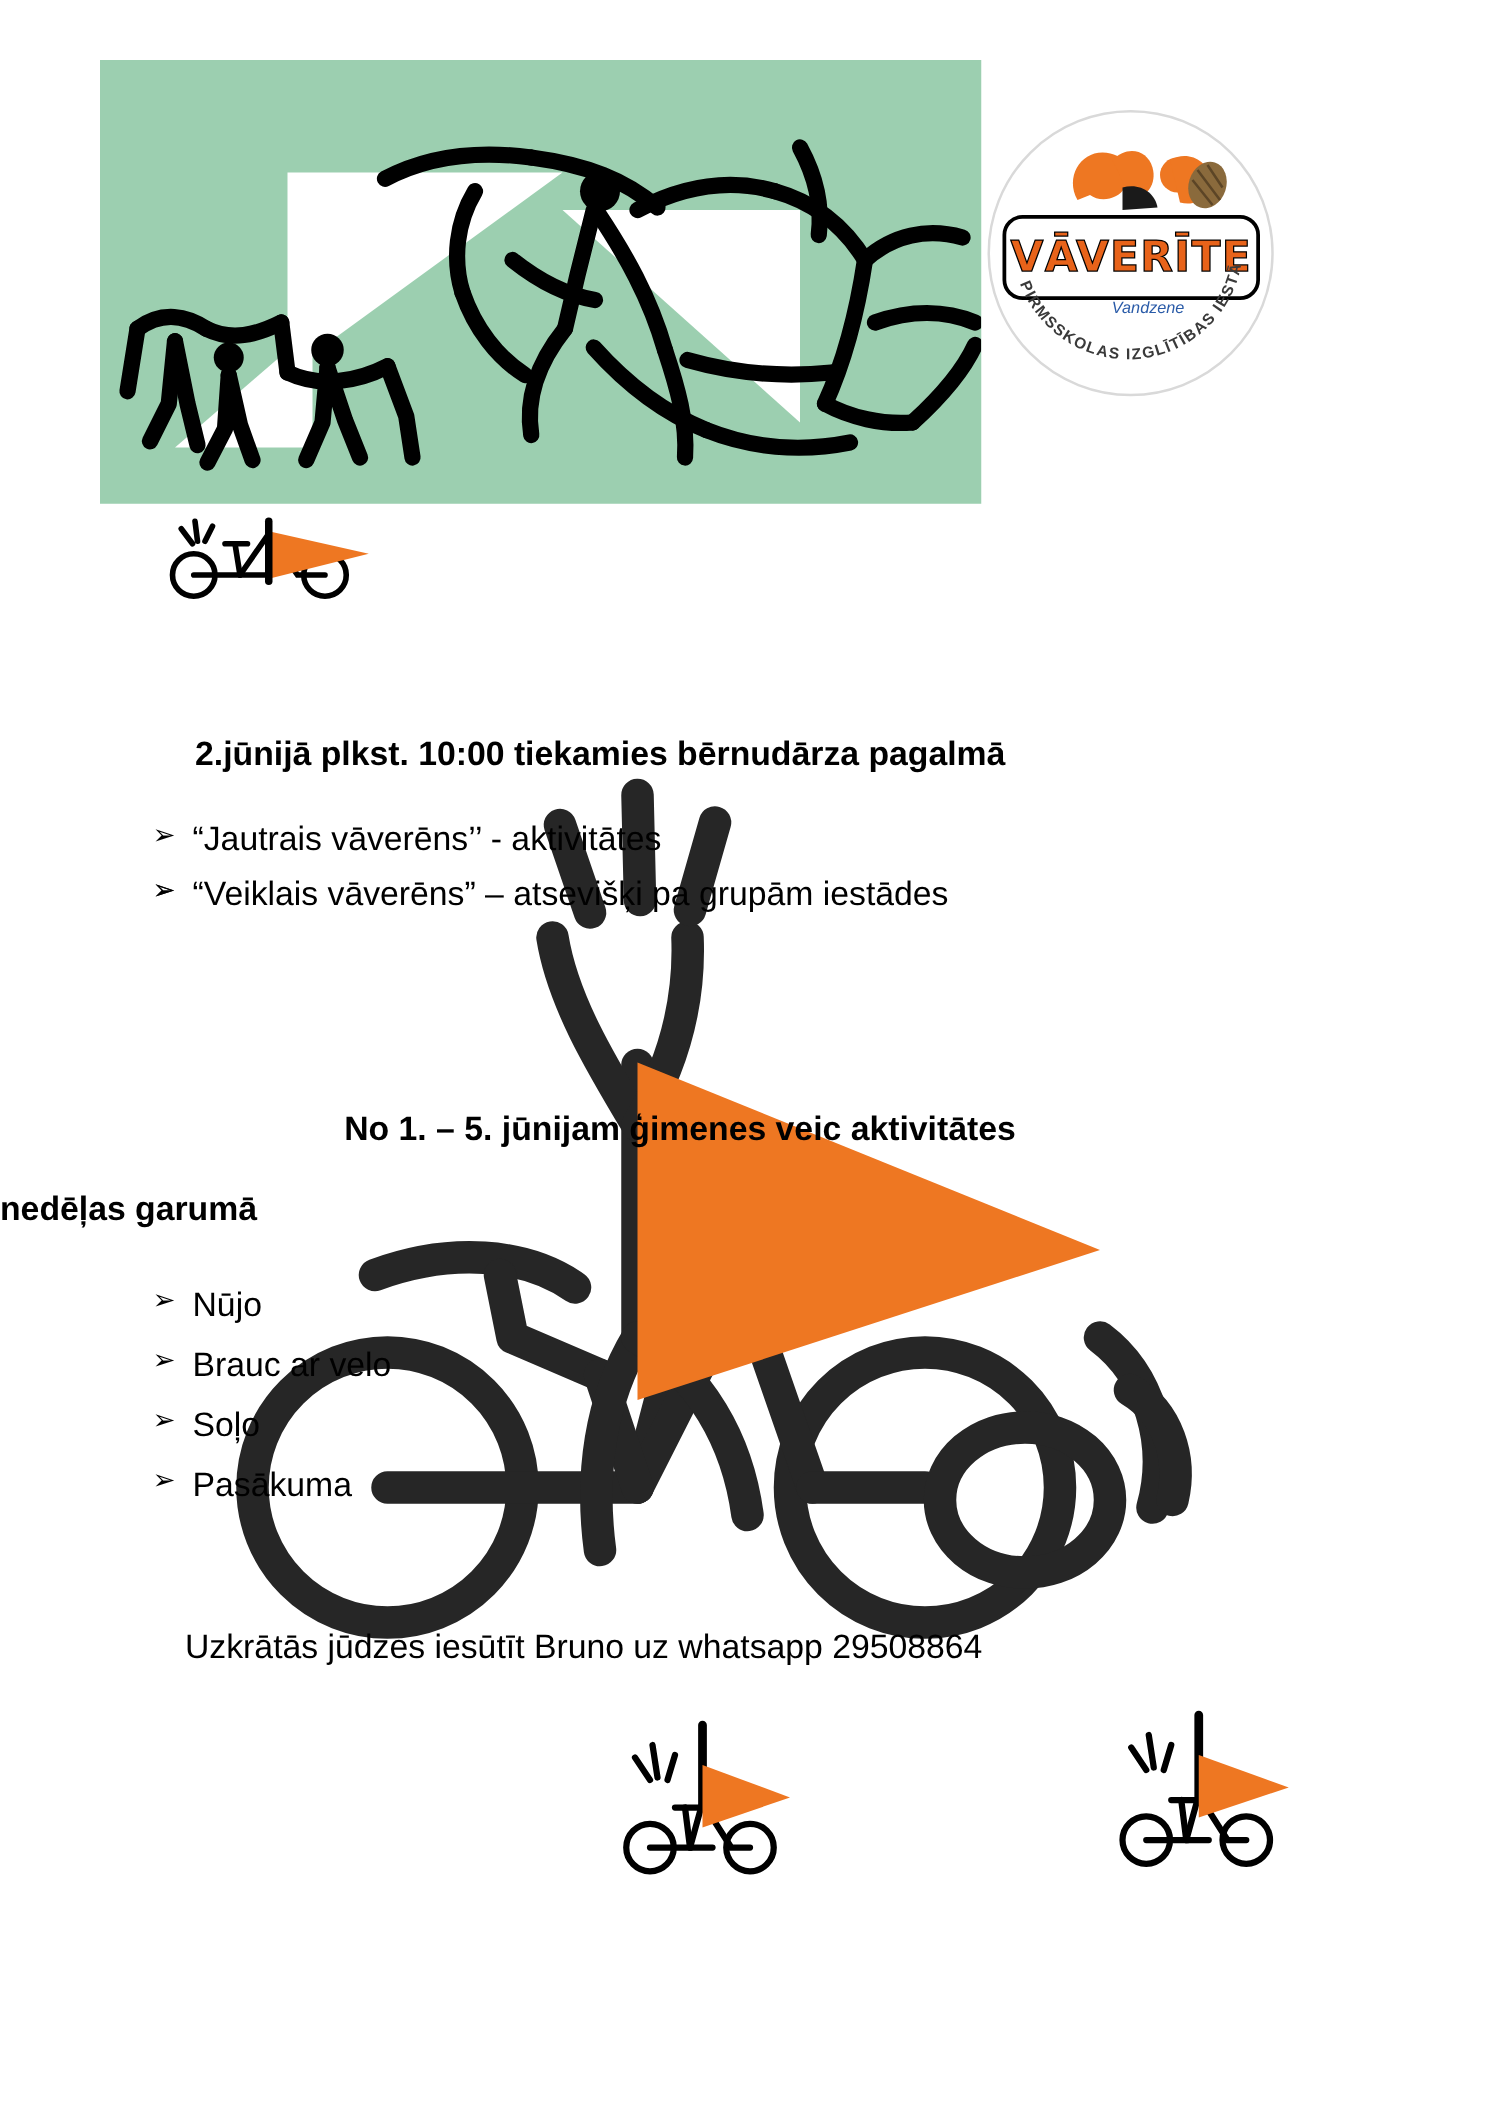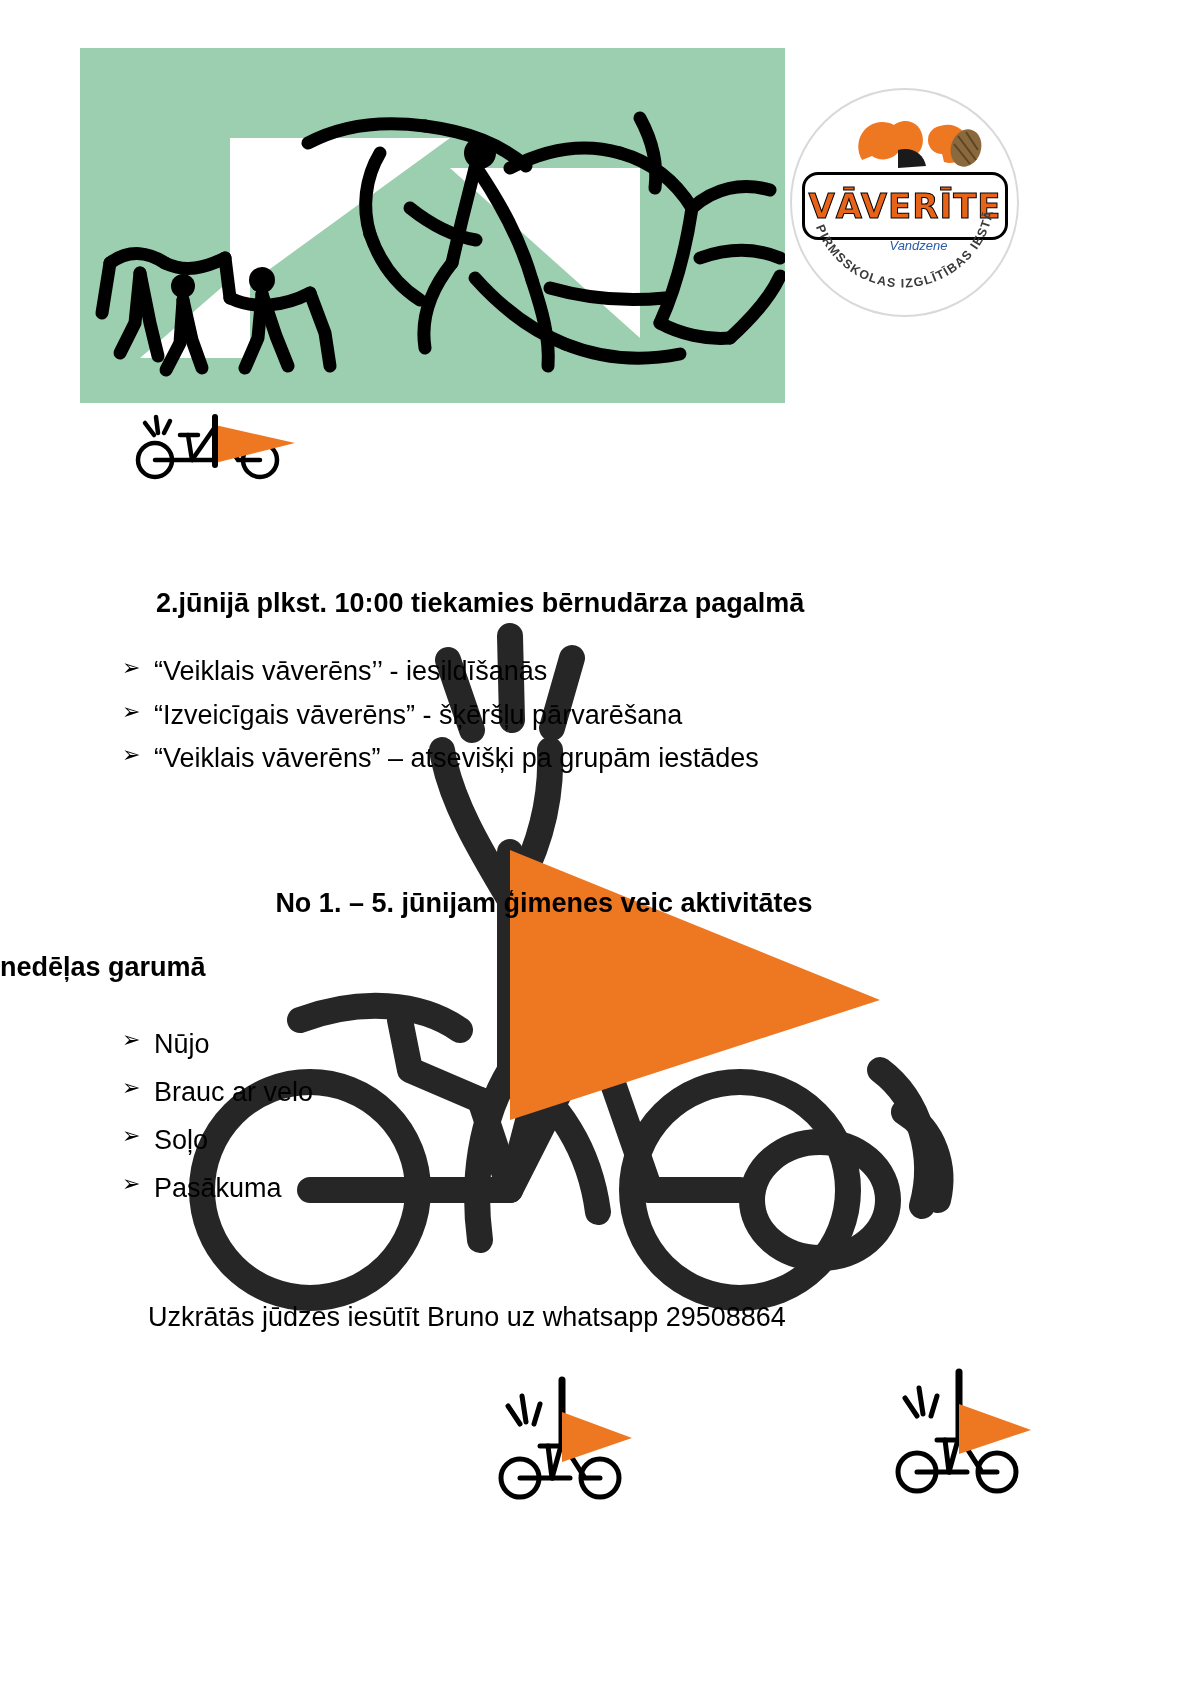--- a/index.html
+++ b/index.html
@@ -334,25 +334,24 @@
 
   <div class="title">
     <span class="deco"></span>
   </div>
 
   <div class="subtitle">2.jūnijā plkst. 10:00 tiekamies bērnudārza pagalmā</div>
 
   <div class="list1">
     <div class="li">
       <span class="arrow">➢</span>
-      <span>“Veiklais vāverēns’’ - iesildīšanās</span>
-    </div>
-    <div class="li">
-      <span class="arrow">➢</span>
-      <span>“Izveicīgais vāverēns” - šķēršļu pārvarēšana</span>
+      <span>“Jautrais vāverēns’’ - aktivitātes</span>
+    </div>
+    <div class="li">
+      <span class="arrow">➢</span>
     </div>
     <div class="li">
       <span class="arrow">➢</span>
       <span>“Veiklais vāverēns” – atsevišķi pa grupām iestādes</span>
     </div>
   </div>
 
   <div class="midline1">No 1. – 5. jūnijam ģimenes veic aktivitātes</div>
   <div class="midline2">nedēļas garumā</div>
 

